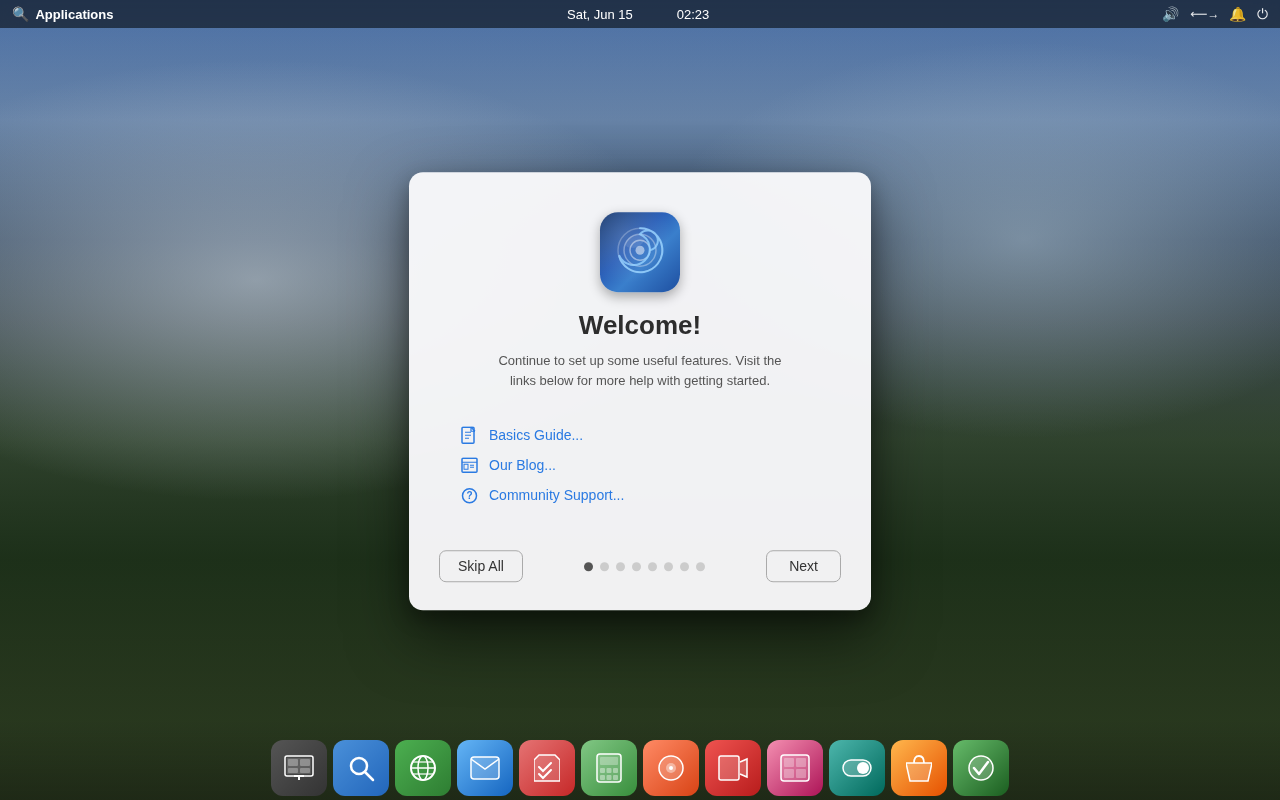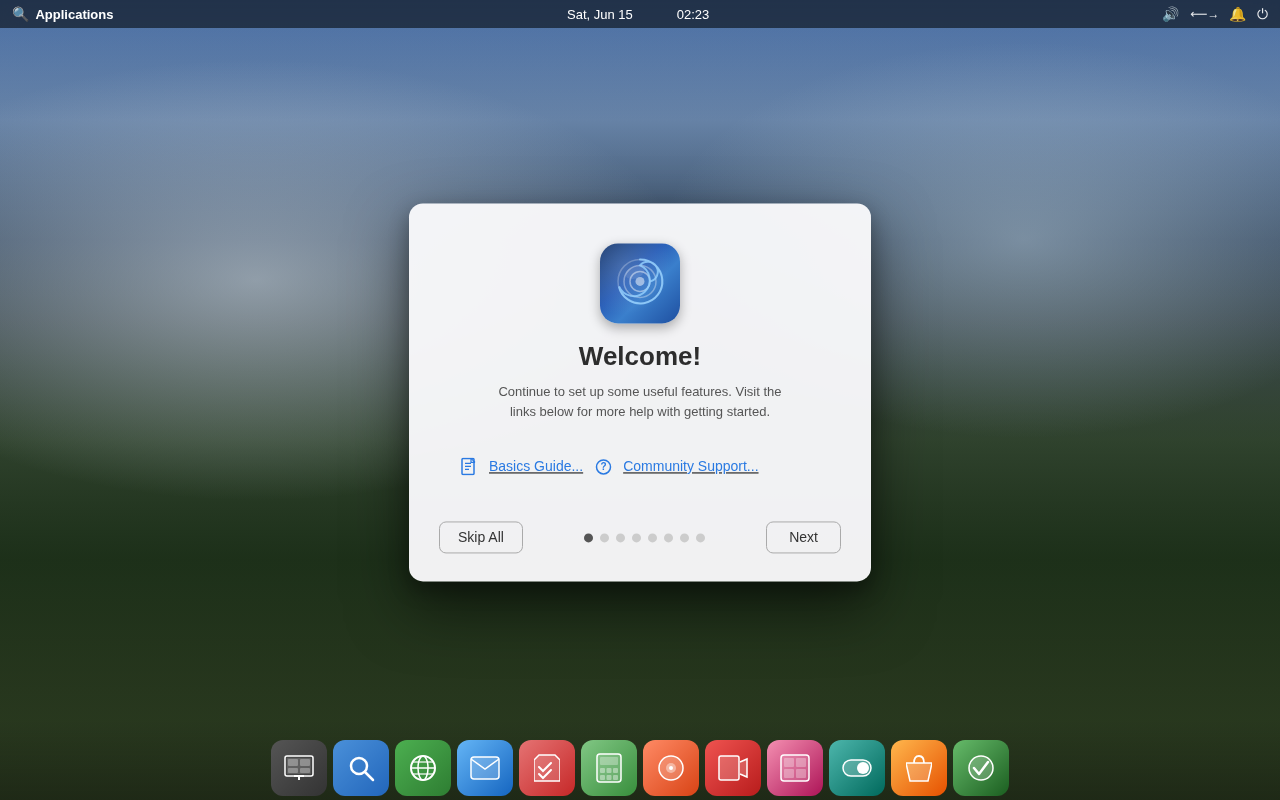--- a/index.html
+++ b/index.html
@@ -182,25 +182,24 @@
       font-size: 13px;
       color: #555;
       text-align: center;
       line-height: 1.5;
       margin-bottom: 35px;
     }
 
     #links-section {
       width: 100%;
       display: flex;
-      flex-direction: row;
+      flex-direction: column;
       gap: 10px;
       margin-bottom: 45px;
       padding-left: 20px;
-      text-decoration: underline;
     }
 
     .link-item {
       display: flex;
       align-items: center;
       gap: 10px;
       color: #2a7ae2;
       font-size: 14px;
       cursor: pointer;
     }
@@ -328,20 +327,32 @@
           <line x1="4" y1="6" x2="10" y2="6" stroke="#2a7ae2" stroke-width="1.2"></line>
           <line x1="4" y1="9" x2="10" y2="9" stroke="#2a7ae2" stroke-width="1.2"></line>
           <line x1="4" y1="12" x2="8" y2="12" stroke="#2a7ae2" stroke-width="1.2"></line>
           <path d="M10 1 L14 5" fill="none" stroke="#2a7ae2" stroke-width="1.2"></path>
           <path d="M10 1 L10 5 L14 5" fill="none" stroke="#2a7ae2" stroke-width="1.2"></path>
         </svg>
       </span>
       <span>Basics Guide...</span>
     </div>
 
+    <div class="link-item">
+      <span class="link-icon">
+        <svg width="17" height="16" viewBox="0 0 17 16" fill="none" xmlns="http://www.w3.org/2000/svg">
+          <rect x="1" y="1" width="15" height="14" rx="1" fill="none" stroke="#2a7ae2" stroke-width="1.5"></rect>
+          <line x1="1" y1="5" x2="16" y2="5" stroke="#2a7ae2" stroke-width="1.2"></line>
+          <rect x="3" y="7" width="4" height="5" fill="none" stroke="#2a7ae2" stroke-width="1"></rect>
+          <line x1="9" y1="8" x2="13" y2="8" stroke="#2a7ae2" stroke-width="1"></line>
+          <line x1="9" y1="10" x2="13" y2="10" stroke="#2a7ae2" stroke-width="1"></line>
+        </svg>
+      </span>
+      <span>Our Blog...</span>
+    </div>
 
     <div class="link-item">
       <span class="link-icon">
         <svg width="17" height="17" viewBox="0 0 17 17" fill="none" xmlns="http://www.w3.org/2000/svg">
           <circle cx="8.5" cy="8.5" r="7" fill="none" stroke="#2a7ae2" stroke-width="1.5"></circle>
           <text x="8.5" y="12" text-anchor="middle" font-size="10" font-weight="bold" fill="#2a7ae2">?</text>
         </svg>
       </span>
       <span>Community Support...</span>
     </div>

